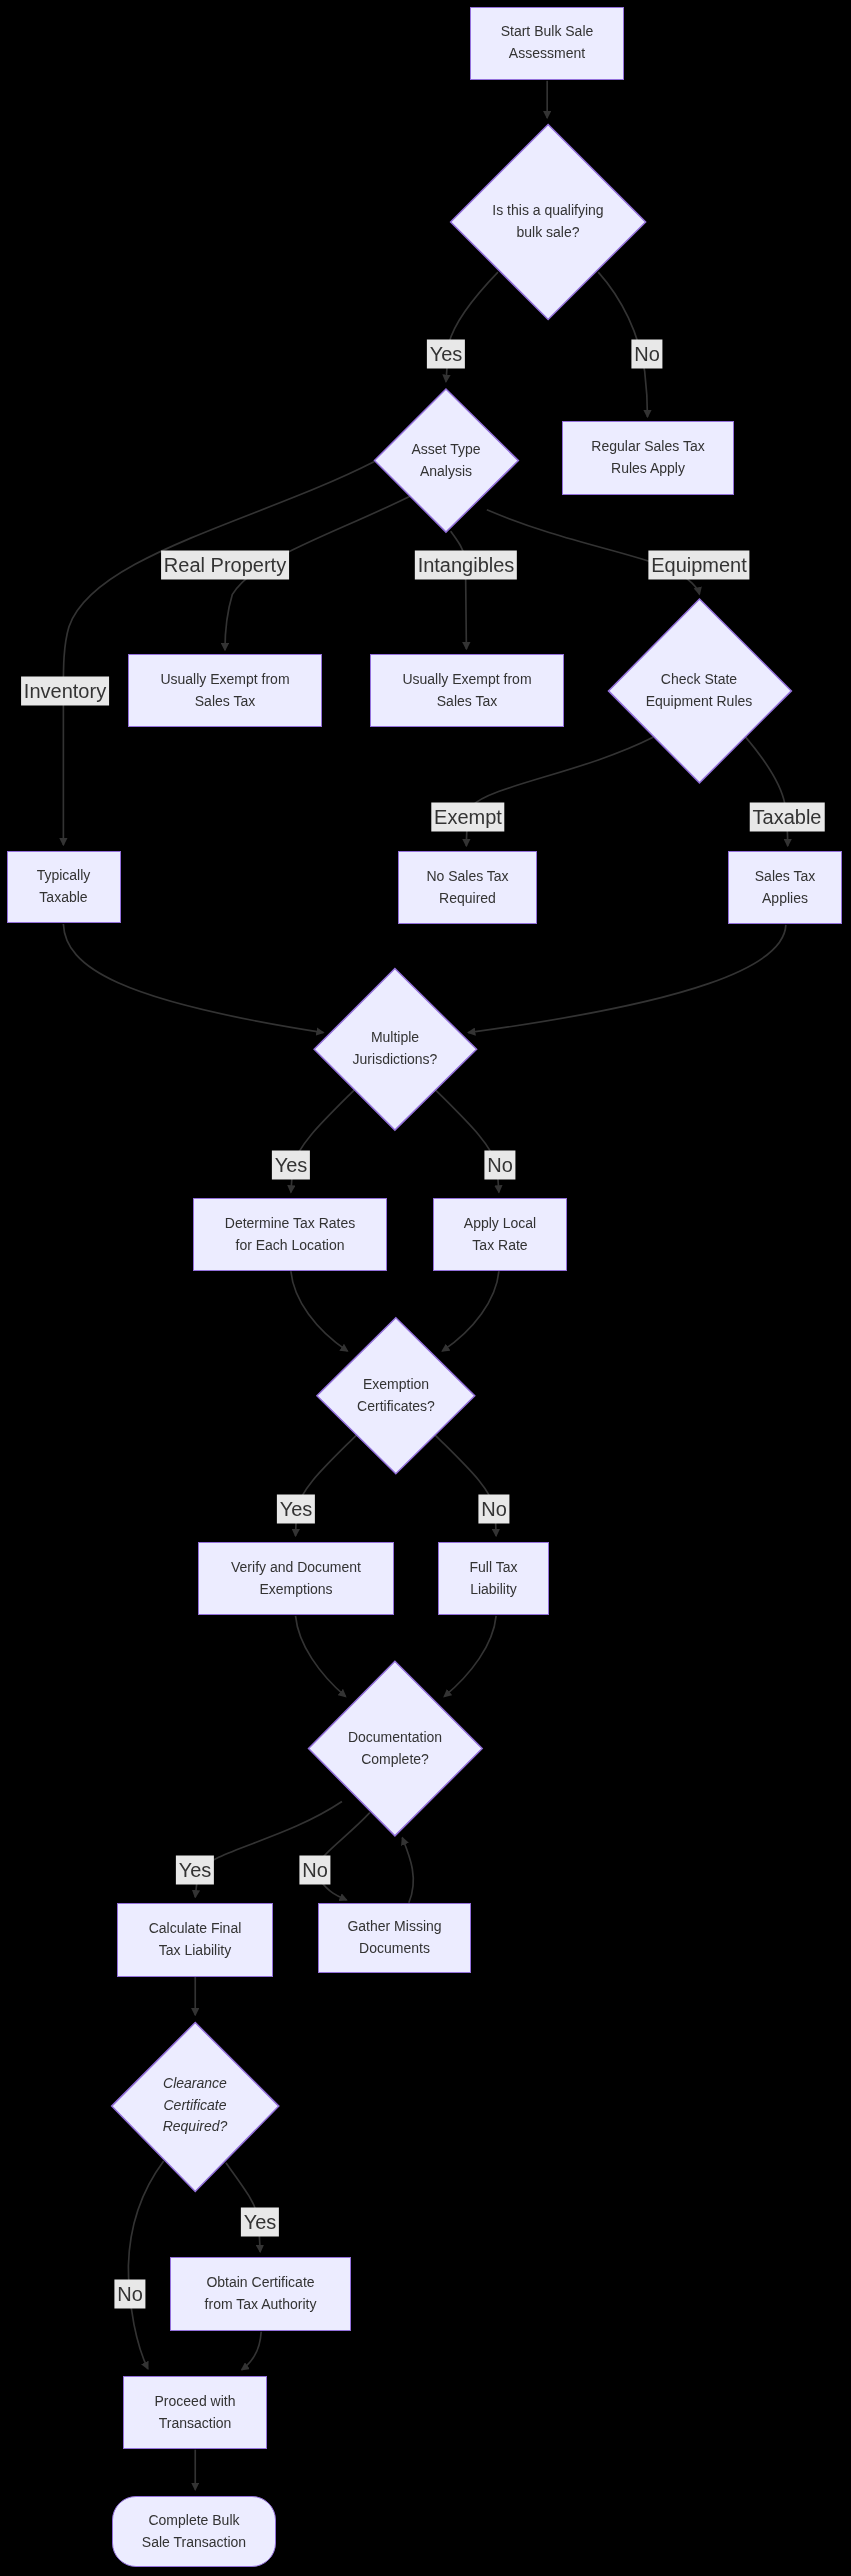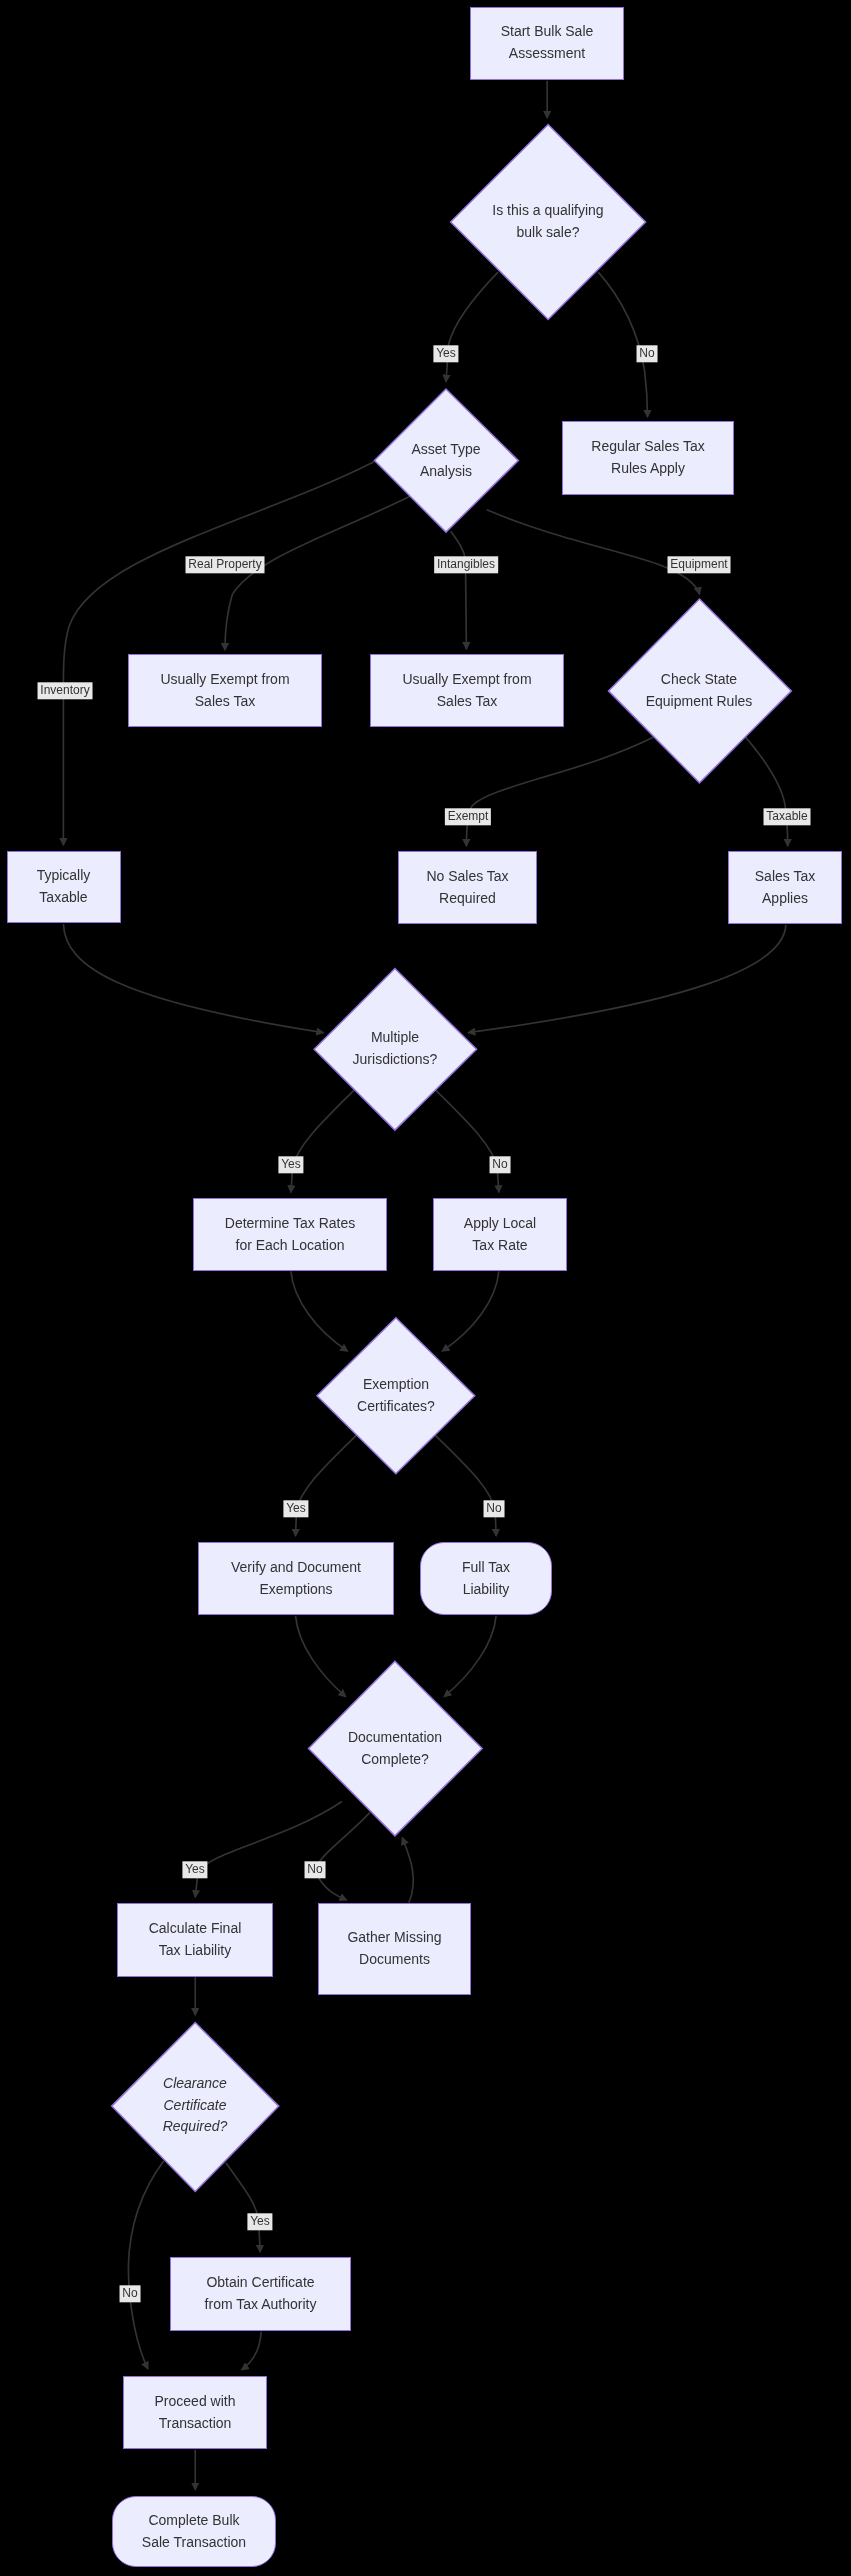--- a/index.html
+++ b/index.html
@@ -14,21 +14,21 @@
   #edges polygon.diamond{fill:var(--node-fill);stroke:var(--node-border);stroke-width:1.6px;}
   #edges .arrowhead{fill:var(--edge);}
   .node{position:absolute;display:flex;align-items:center;justify-content:center;
     background:var(--node-fill);border:1.5px solid var(--node-border);
     color:var(--text);font-size:14px;line-height:1.55;text-align:center;
     white-space:pre-line;box-sizing:border-box;}
   .diamond-label{position:absolute;transform:translate(-50%,-50%);
     color:var(--text);font-size:14px;line-height:1.55;text-align:center;
     white-space:pre-line;width:158px;pointer-events:none;}
   .edge-label{position:absolute;transform:translate(-50%,-50%);
-    background:var(--label-bg);color:var(--text);font-size:12px;
+    background:var(--label-bg);color:var(--text);font-size:20px;
     padding:0 2.8px;line-height:1.45;white-space:nowrap;}
 </style>
 </head>
 <body>
 
 <div id="canvas">
 
   <svg id="edges" width="852" height="2576" viewBox="0 0 917 2774" xmlns="http://www.w3.org/2000/svg">
     <defs>
       <marker id="arrow" viewBox="0 0 10 10" refX="8.5" refY="5" markerWidth="9" markerHeight="9" orient="auto-start-reverse" markerUnits="userSpaceOnUse">
@@ -86,25 +86,25 @@
   <div class="node" style="left:398px;top:851px;width:139px;height:73px;">No Sales Tax
 Required</div>
   <div class="node" style="left:728px;top:851px;width:114px;height:73px;">Sales Tax
 Applies</div>
   <div class="node" style="left:193px;top:1198px;width:194px;height:73px;">Determine Tax Rates
 for Each Location</div>
   <div class="node" style="left:433px;top:1198px;width:134px;height:73px;">Apply Local
 Tax Rate</div>
   <div class="node" style="left:198px;top:1542px;width:196px;height:73px;">Verify and Document
 Exemptions</div>
-  <div class="node" style="left:420px;top:1542px;width:132px;height:73px;border-radius:24px;">Full Tax
+  <div class="node" style="left:438px;top:1542px;width:111px;height:73px;">Full Tax
 Liability</div>
   <div class="node" style="left:117px;top:1903px;width:156px;height:74px;">Calculate Final
 Tax Liability</div>
-  <div class="node" style="left:318px;top:1903px;width:153px;height:92px;">Gather Missing
+  <div class="node" style="left:318px;top:1903px;width:153px;height:70px;">Gather Missing
 Documents</div>
   <div class="node" style="left:170px;top:2257px;width:181px;height:74px;">Obtain Certificate
 from Tax Authority</div>
   <div class="node" style="left:123px;top:2376px;width:144px;height:73px;">Proceed with
 Transaction</div>
   <div class="node" style="left:112px;top:2496px;width:164px;height:71px;border-radius:24px;">Complete Bulk
 Sale Transaction</div>
 
   <div class="diamond-label" style="left:548px;top:222px;">Is this a qualifying
 bulk sale?</div>

